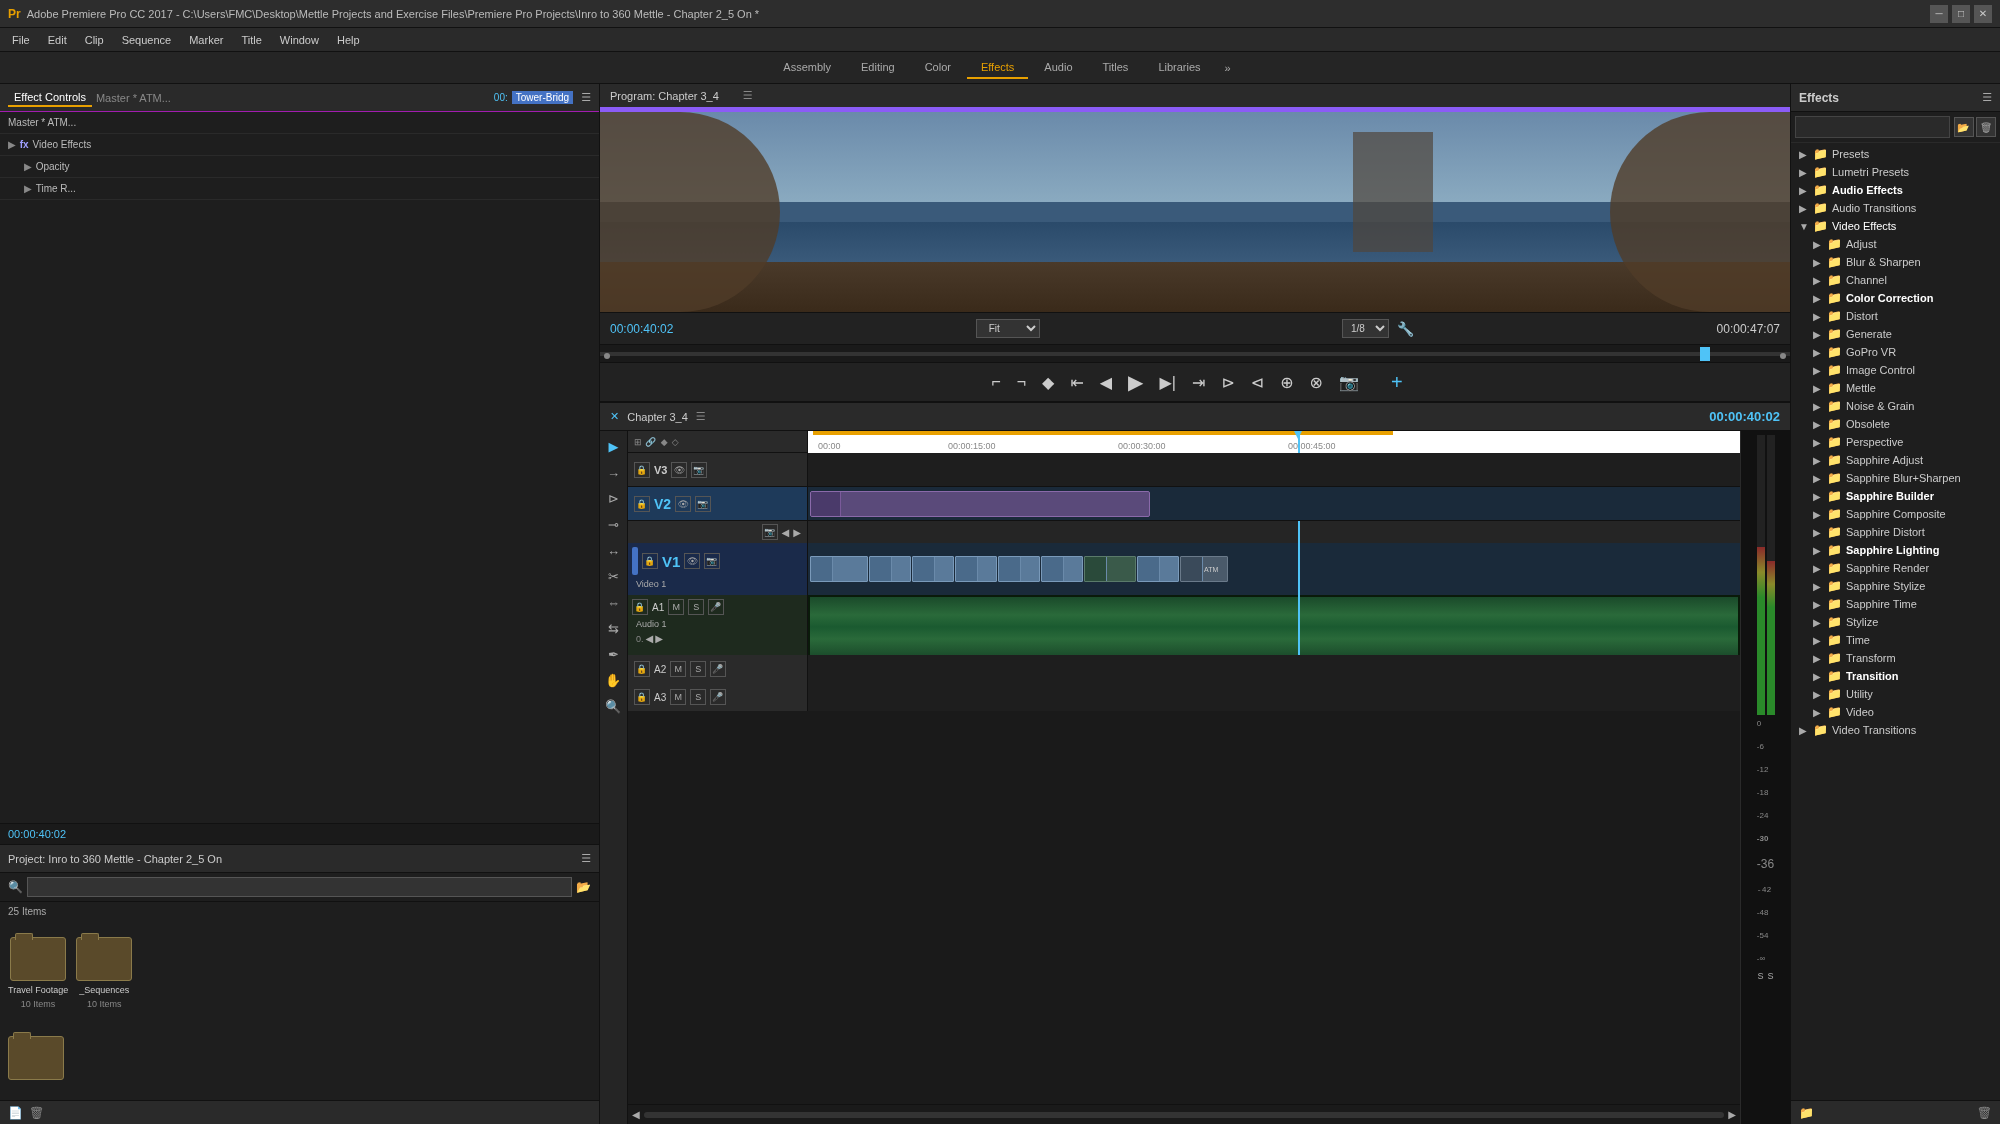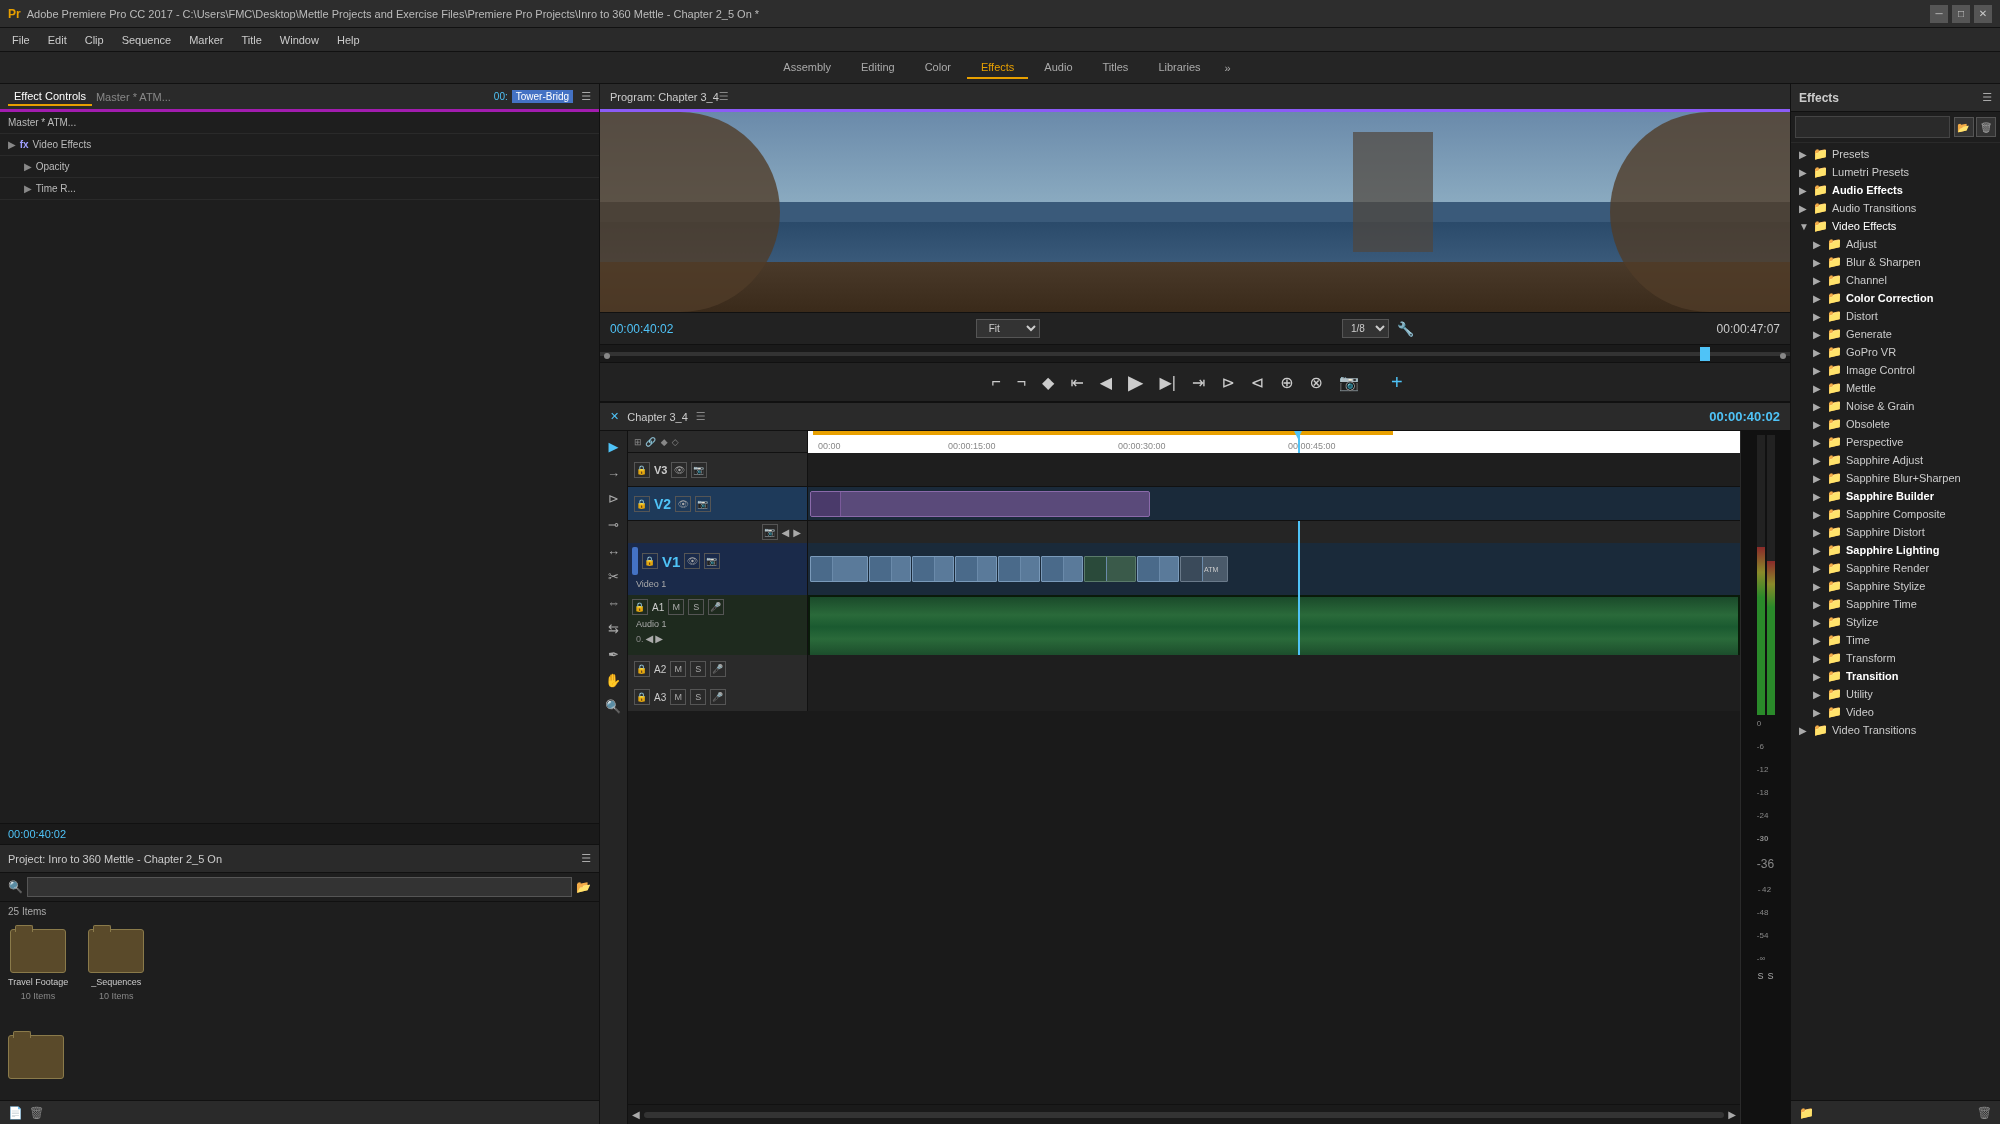--- a/index.html
+++ b/index.html
@@ -21,21 +21,21 @@
     .workspace-bar { background: #252525; height: 32px; display: flex; align-items: center; justify-content: center; border-bottom: 1px solid #111; gap: 2px; }
     .ws-tab { padding: 4px 14px; color: #aaa; cursor: pointer; font-size: 11px; border-bottom: 2px solid transparent; }
     .ws-tab.active { color: #e8a000; border-bottom: 2px solid #e8a000; }
     .ws-more { color: #aaa; margin-left: 8px; cursor: pointer; }
 
     
     .main-layout { display: flex; height: calc(1124px - 84px); }
 
     
     .left-panel { width: 600px; background: #1e1e1e; border-right: 1px solid #111; display: flex; flex-direction: column; }
-    .panel-header { background: #2a2a2a; height: 28px; display: flex; align-items: center; padding: 0 8px; border-bottom: 3px solid #a21caf; gap: 4px; }
+    .panel-header { background: #2a2a2a; height: 28px; display: flex; align-items: center; padding: 0 8px; border-bottom: 1px solid #a21caf; gap: 4px; }
     .panel-tab { font-size: 11px; color: #ccc; padding: 2px 6px; cursor: pointer; }
     .panel-tab.active { color: #fff; border-bottom: 2px solid #e8a000; }
 
     
     .chapter-thumb { width: 430px; height: 175px; background: #1a1a2e; margin: 0; display: flex; align-items: center; justify-content: center; flex-direction: column; overflow: hidden; position: relative; }
     .chapter-thumb-inner { background: #0a0a1a; width: 100%; height: 100%; display: flex; flex-direction: column; align-items: flex-start; justify-content: center; padding: 20px; }
     .chapter-title { font-size: 52px; font-weight: 900; color: #fff; line-height: 1.1; font-family: Arial Black, Arial, sans-serif; }
     .chapter-subtitle { font-size: 20px; color: #fff; margin-top: 8px; border-top: 2px solid #fff; padding-top: 8px; font-family: Arial, sans-serif; }
 
     .effect-controls-area { flex: 1; overflow: hidden; }
@@ -45,21 +45,21 @@
     
     .clip-highlight { background: #4472c4; padding: 1px 4px; color: #fff; font-size: 10px; }
 
     .timecode { color: #4fc3f7; font-size: 11px; }
 
     
     .center-panel { flex: 1; display: flex; flex-direction: column; background: #1a1a1a; }
 
     
     .program-monitor { background: #1e1e1e; border-bottom: 1px solid #111; }
-    .monitor-header { background: #2a2a2a; height: 28px; display: flex; align-items: center; padding: 0 10px; gap: 0; border-bottom: 3px solid #8b5cf6; }
+    .monitor-header { background: #2a2a2a; height: 28px; display: flex; align-items: center; padding: 0 10px; gap: 24px; border-bottom: 5px solid #8b5cf6; }
     .monitor-title { color: #ccc; font-size: 11px; }
     .monitor-video { width: 100%; height: 200px; background: #000; display: flex; align-items: center; justify-content: center; overflow: hidden; }
 
     .monitor-controls-row { background: #222; height: 32px; display: flex; align-items: center; padding: 0 10px; justify-content: space-between; border-top: 1px solid #111; }
     .monitor-timecode { color: #4fc3f7; font-size: 12px; }
     .monitor-fit { background: #333; border: 1px solid #555; color: #ccc; font-size: 10px; padding: 2px 8px; cursor: pointer; }
     .monitor-time-right { color: #ccc; font-size: 12px; }
     .monitor-playbar { background: #1a1a1a; height: 18px; position: relative; border-top: 1px solid #111; }
     .playbar-track { width: 100%; height: 4px; background: #333; margin-top: 7px; }
     .playbar-head { width: 10px; height: 14px; background: #4fc3f7; position: absolute; top: 2px; right: 80px; }
@@ -103,21 +103,21 @@
     .eff-label.highlighted { color: #fff; font-weight: bold; }
     .eff-category.indent { padding-left: 22px; }
 
     
     .project-panel { height: 280px; background: #1e1e1e; border-top: 1px solid #111; display: flex; flex-direction: column; }
     .project-header { background: #2a2a2a; height: 28px; display: flex; align-items: center; padding: 0 8px; border-bottom: 1px solid #111; gap: 8px; }
     .project-title-text { color: #ccc; font-size: 11px; }
     .project-search-bar { display: flex; align-items: center; padding: 4px 8px; border-bottom: 1px solid #111; gap: 4px; }
     .project-search-input { flex: 1; height: 20px; background: #333; border: 1px solid #555; color: #ccc; padding: 0 4px; font-size: 10px; }
     .project-items-row { display: flex; padding: 4px 8px; color: #aaa; font-size: 10px; }
-    .project-grid { display: flex; flex-wrap: wrap; padding: 8px; gap: 20px; overflow-y: auto; flex: 1; }
+    .project-grid { display: flex; flex-wrap: wrap; padding: 8px; gap: 8px; overflow-y: auto; flex: 1; align-items: center; }
     .project-item { display: flex; flex-direction: column; align-items: center; gap: 4px; cursor: pointer; }
     .project-folder { width: 56px; height: 44px; background: #5a4a2a; border: 1px solid #8a7a4a; border-radius: 3px; position: relative; }
     .project-folder::before { content: ''; position: absolute; top: -5px; left: 4px; width: 16px; height: 6px; background: #5a4a2a; border-radius: 2px 2px 0 0; border: 1px solid #8a7a4a; border-bottom: none; }
     .project-item-label { color: #ccc; font-size: 9px; text-align: center; max-width: 70px; }
     .project-item-count { color: #888; font-size: 9px; }
 
     
     ::-webkit-scrollbar { width: 6px; height: 6px; }
     ::-webkit-scrollbar-track { background: #1a1a1a; }
     ::-webkit-scrollbar-thumb { background: #444; border-radius: 3px; }

